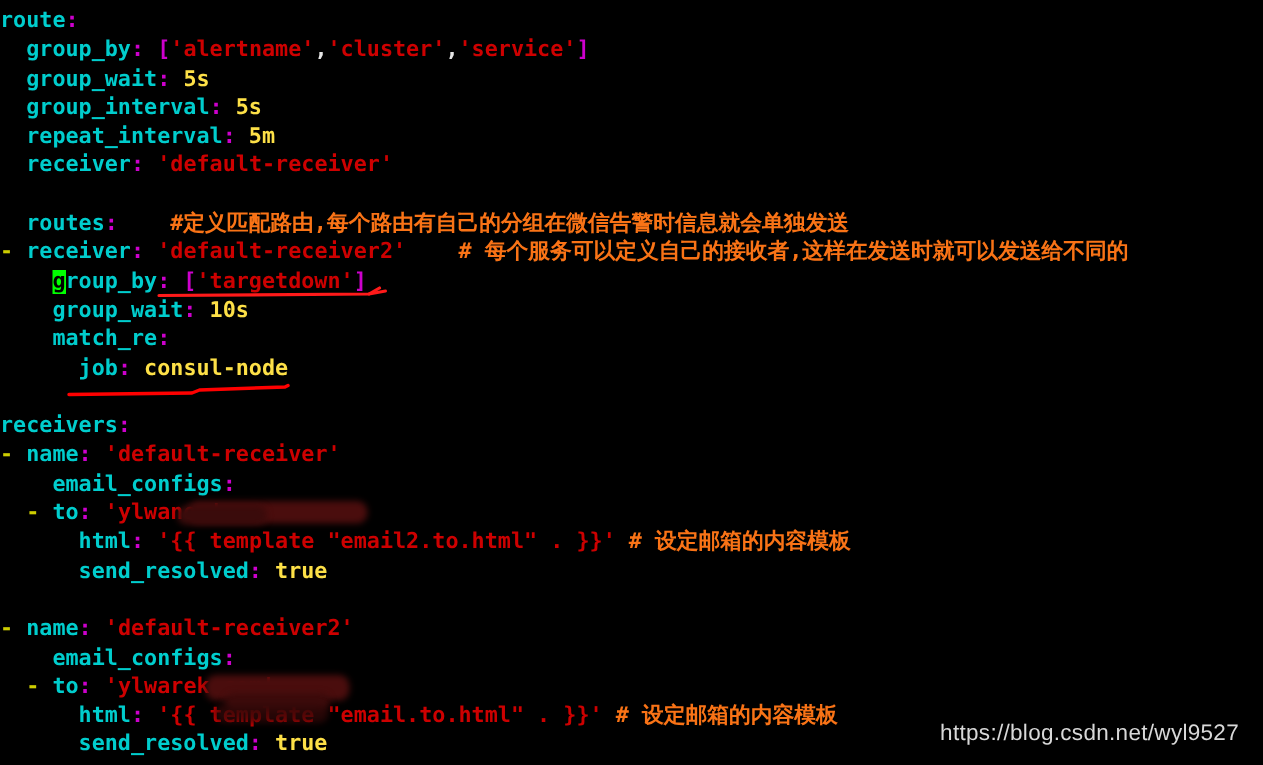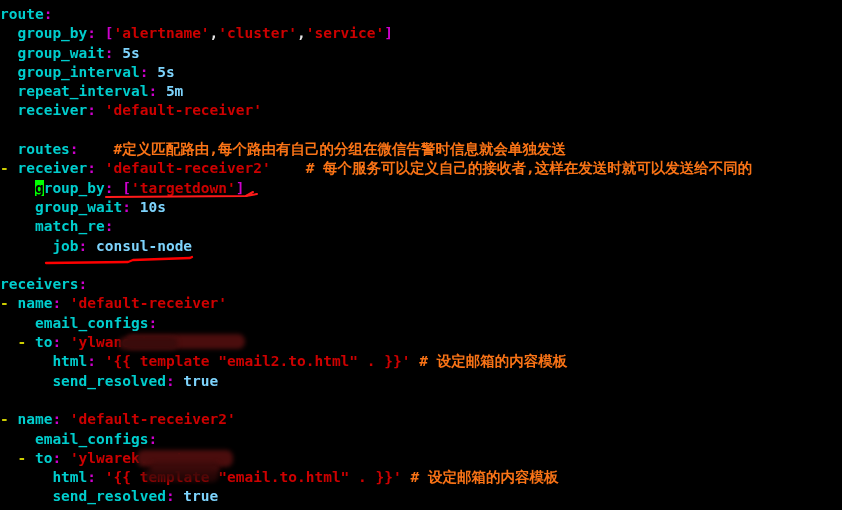--- a/index.html
+++ b/index.html
@@ -20,21 +20,21 @@
     padding:5px 0 0 0;
     white-space:pre;
     font-weight:bold;
   }
   .ln{ display:block; height:19.3px; white-space:pre; }
   
   .key      { color:#00cdcd; }
   .colon    { color:#cd00cd; }
   .str      { color:#cd0000; }
   .brk      { color:#cd00cd; }
-  .plain    { color:#7dd3fc; }
+  .plain    { color:#fde047; }
   .dash     { color:#cdcd00; }
   .cmt      { color:#f97316; }
   .punct    { color:#e5e5e5; }
   .cursor   { background:#00ff00; color:#000000; }
 
   
   #anno{ position:absolute;left:0;top:0;width:842px;height:510px;pointer-events:none;}
 
   
   .smudge{ position:absolute; border-radius:7px; filter:blur(2.2px); }
@@ -64,13 +64,14 @@
   <div class="smudge" style="left:143px;top:469px;width:76px;height:13px;background:#320808;opacity:.75;"></div>
 
   <svg id="anno" viewBox="0 0 842 510" xmlns="http://www.w3.org/2000/svg">
 
     <path d="M106 197 L246 196 L253 192" stroke="#ff1a1a" stroke-width="2.1" fill="none" stroke-linecap="round"></path>
     <path d="M246 196 L257 194" stroke="#ff1a1a" stroke-width="2" fill="none" stroke-linecap="round"></path>
 
     <path d="M46 263 L128 262 L133 260 L190 258 L192 257" stroke="#ff0000" stroke-width="2.3" fill="none" stroke-linecap="round" stroke-linejoin="round"></path>
   </svg>
 
+  <div id="wm">https://blog.csdn.net/wyl9527</div>
 </div>
 
 </body></html>

